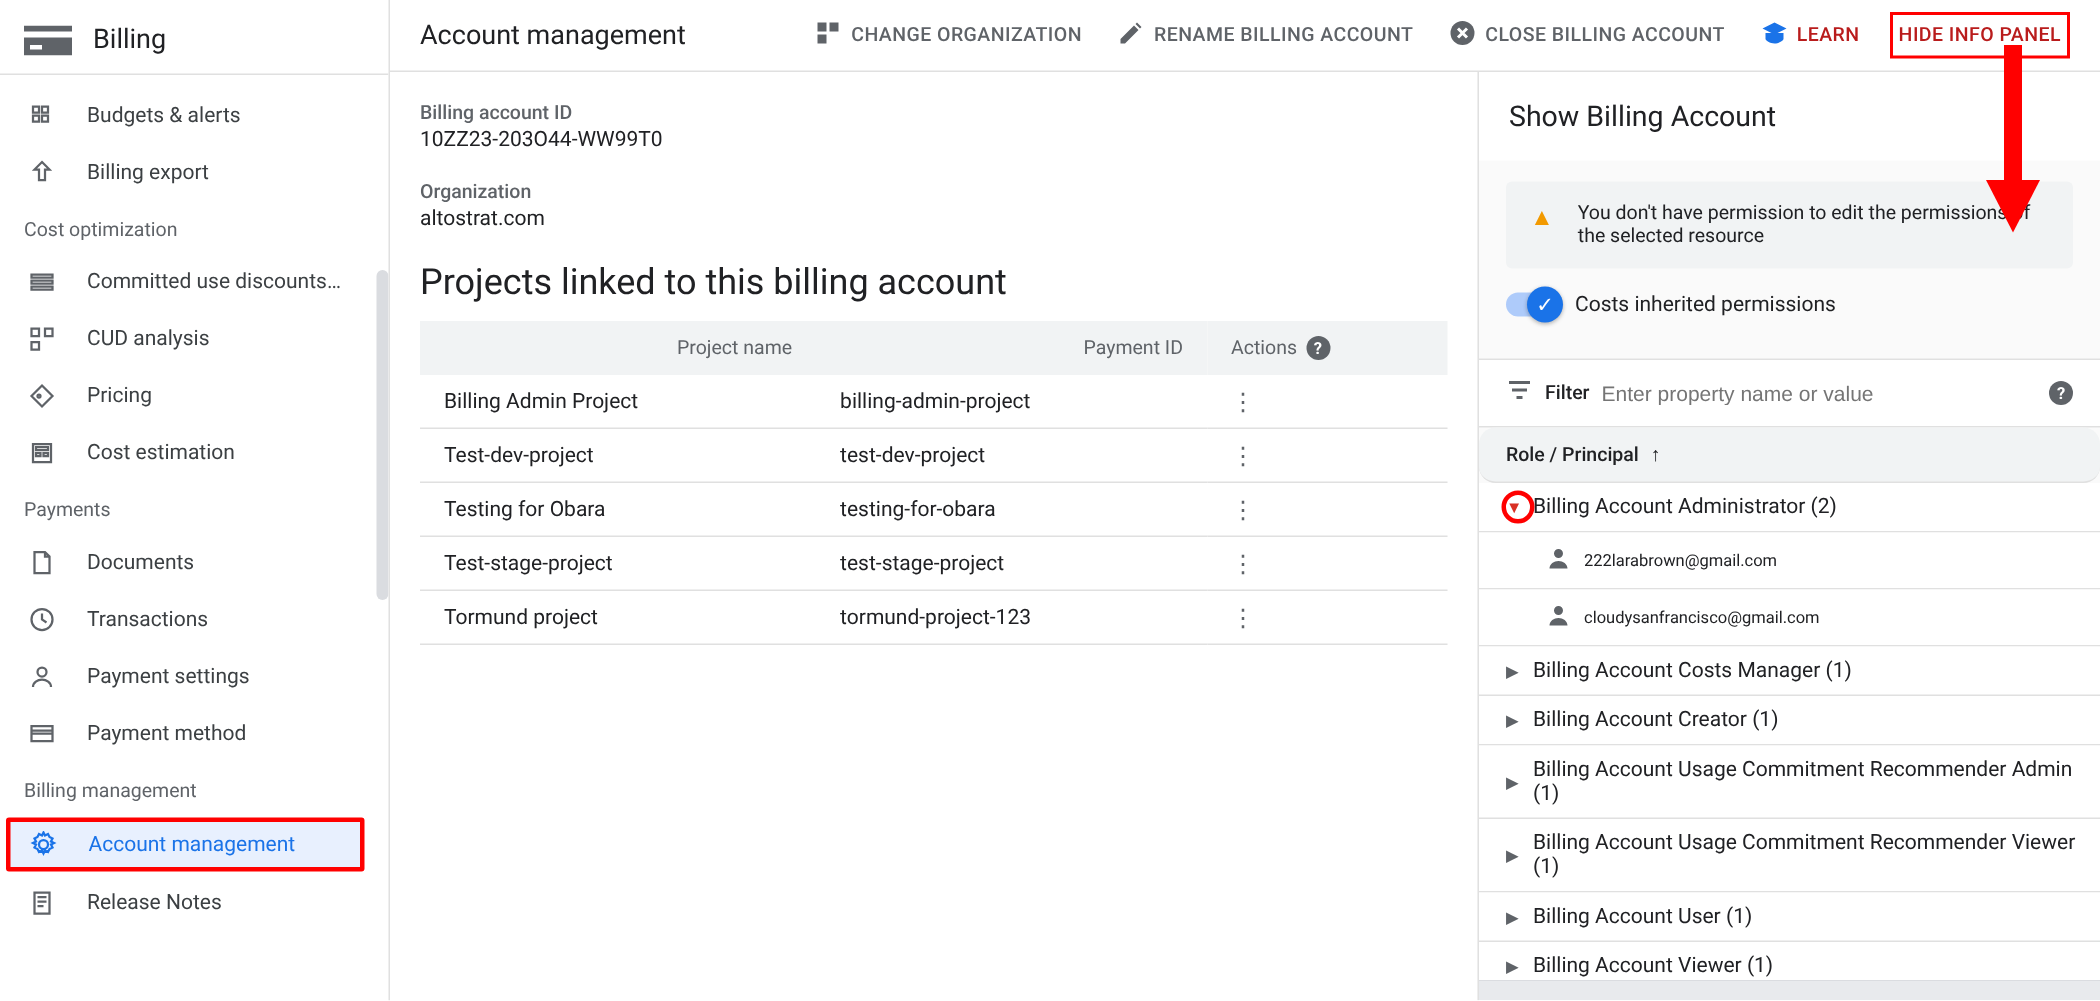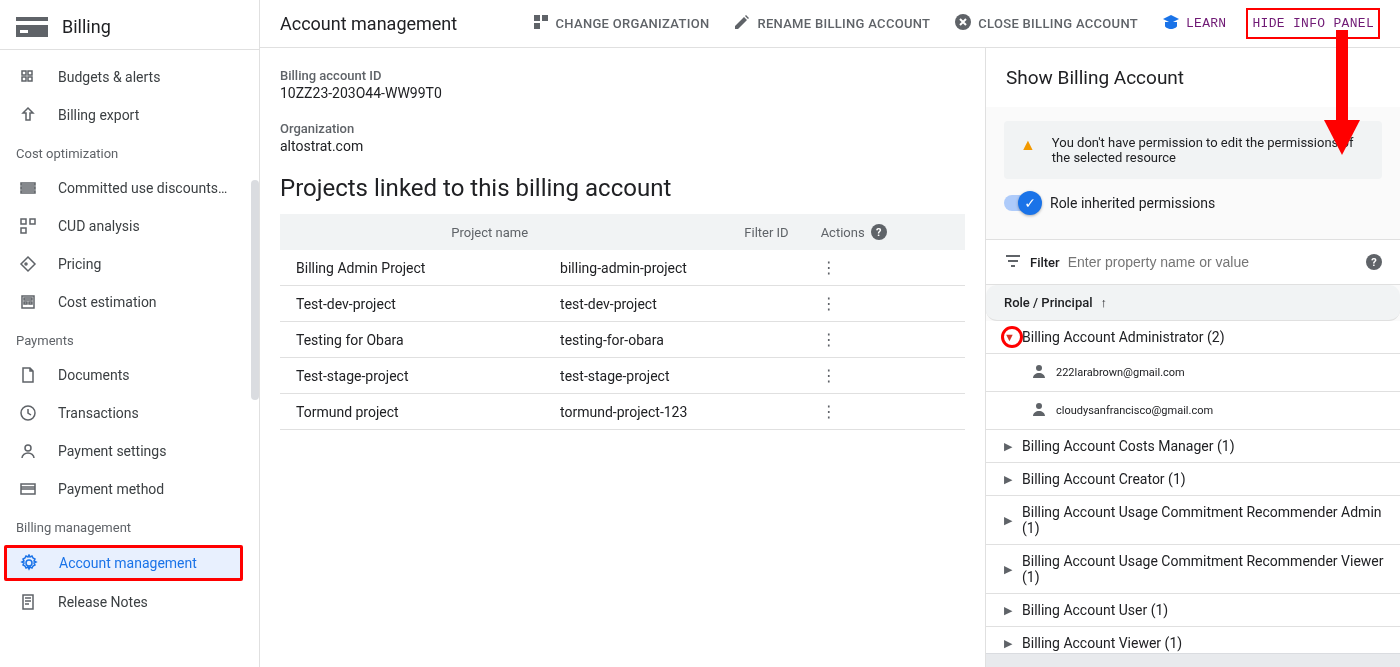--- a/index.html
+++ b/index.html
@@ -19,21 +19,21 @@
 .nav-item.active .icon { color: #1a73e8; }
 .nav-highlight { border: 3px solid #ff0000; border-radius: 2px; margin: 2px 16px 2px 4px; padding: 6px 10px 6px 10px;}
 .scrollbar-right { position: absolute; right: 0; top: 180px; width: 8px; height: 220px; background: #dadce0; border-radius: 4px; }
 
 
 .main { flex: 1; display: flex; flex-direction: column; }
 .topbar { display: flex; align-items: center; height: 48px; padding: 0 20px; border-bottom: 1px solid #e0e0e0; gap: 24px; }
 .topbar h2 { font-size: 18px; font-weight: 400; margin-right: auto; }
 .top-action { display: flex; align-items: center; gap: 6px; color: #5f6368; font-size: 13px; font-weight: 500; cursor: pointer; letter-spacing: .3px; }
 .top-action .icon { color: #5f6368; }
-.top-action.blue { color: #701a75; font-family: Liberation Mono, monospace; }
+.top-action.blue { color: #b91c1c; }
 .top-action.blue .icon { color: #1a73e8; }
 .info-panel-highlight { border: 2px solid #ff0000; padding: 6px 4px; margin-left: -4px; }
 
 .content-row { display: flex; flex: 1; overflow: hidden; }
 .center { flex: 1; padding: 20px; overflow-y: auto; }
 .meta-label { font-size: 13px; color: #5f6368; font-weight: 500; }
 .meta-value { font-size: 14px; color: #202124; margin-top: 2px; }
 .meta-block { margin-bottom: 20px; }
 .section-title { font-size: 24px; font-weight: 400; margin: 16px 0 12px; }
 .table { width: 100%; border-collapse: collapse; }
@@ -230,21 +230,21 @@
         </div>
         <div class="meta-block">
           <div class="meta-label">Organization</div>
           <div class="meta-value">altostrat.com</div>
         </div>
         <h3 class="section-title">Projects linked to this billing account</h3>
         <table class="table">
           <thead>
               <tr>
             <th>Project name</th>
-            <th>Filter ID</th>
+            <th>Payment ID</th>
             <th class="actions">
                   <span>Actions</span>
                   <span class="help-circle">?</span>
                 </th>
           </tr>
             </thead>
           <tbody id="project-rows">
               <tr>
                 <td>Billing Admin Project</td>
                 <td>billing-admin-project</td>
@@ -280,21 +280,21 @@
           <div class="warning-box">
             <span class="warning-icon">▲</span>
             <span>You don't have permission to edit the permissions of the selected resource</span>
           </div>
           <div class="toggle-row">
             <div class="toggle">
                 <div class="knob">
                   <span>✓</span>
                 </div>
               </div>
-            <span>Role inherited permissions</span>
+            <span>Costs inherited permissions</span>
           </div>
         </div>
         <div class="filter-row">
           <span><svg class="svg-icon" viewBox="0 0 18 18">
                 <path d="M2 4h14M4 9h10M7 14h4" stroke="#5f6368" stroke-width="2" fill="none"></path>
               </svg></span>
           <span style="font-weight:500">Filter</span>
           <input class="filter-input" placeholder="Enter property name or value" style="">
           <span class="help-circle">?</span>
         </div>

